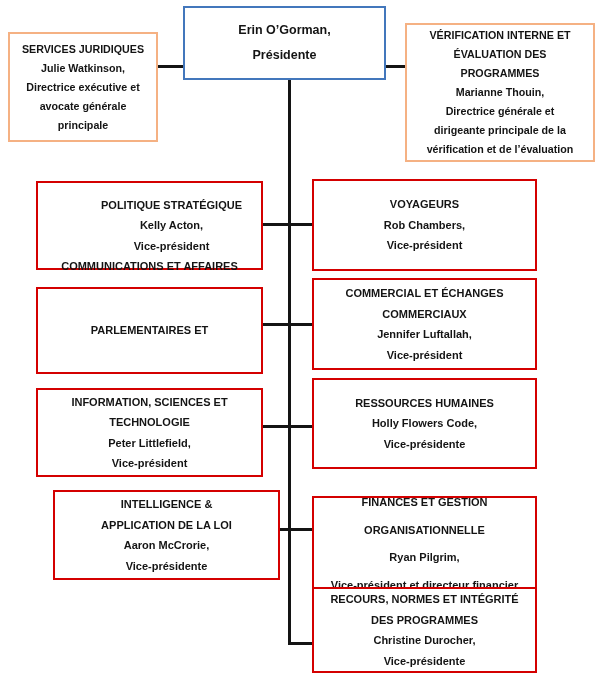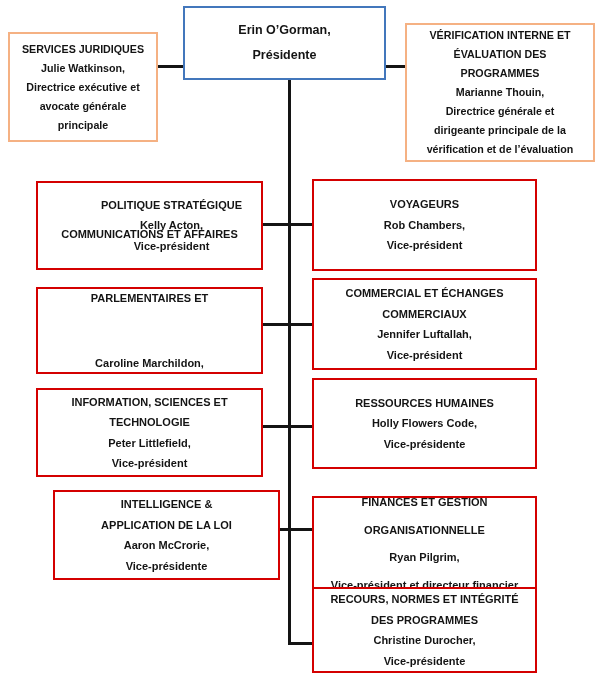--- a/index.html
+++ b/index.html
@@ -89,21 +89,20 @@
 
   <div class="box vp" style="left:36px; top:181px; width:227px; height:89px;padding-left:44px;">
     <div class="line">POLITIQUE STRATÉGIQUE</div>
     <div class="line">Kelly Acton,</div>
     <div class="line">Vice-président</div>
   </div>
 
   <div class="box vp" style="left:36px; top:287px; width:227px; height:87px;gap:44px;">
     <div class="line">COMMUNICATIONS ET AFFAIRES</div>
     <div class="line">PARLEMENTAIRES ET</div>
-    <div class="line">Caroline Marchildon,</div>
     <div class="line">Vice-président</div>
   </div>
 
   <div class="box vp" style="left:36px; top:388px; width:227px; height:89px;">
     <div class="line">INFORMATION, SCIENCES ET</div>
     <div class="line">TECHNOLOGIE</div>
     <div class="line">Peter Littlefield,</div>
     <div class="line">Vice-président</div>
   </div>
 

